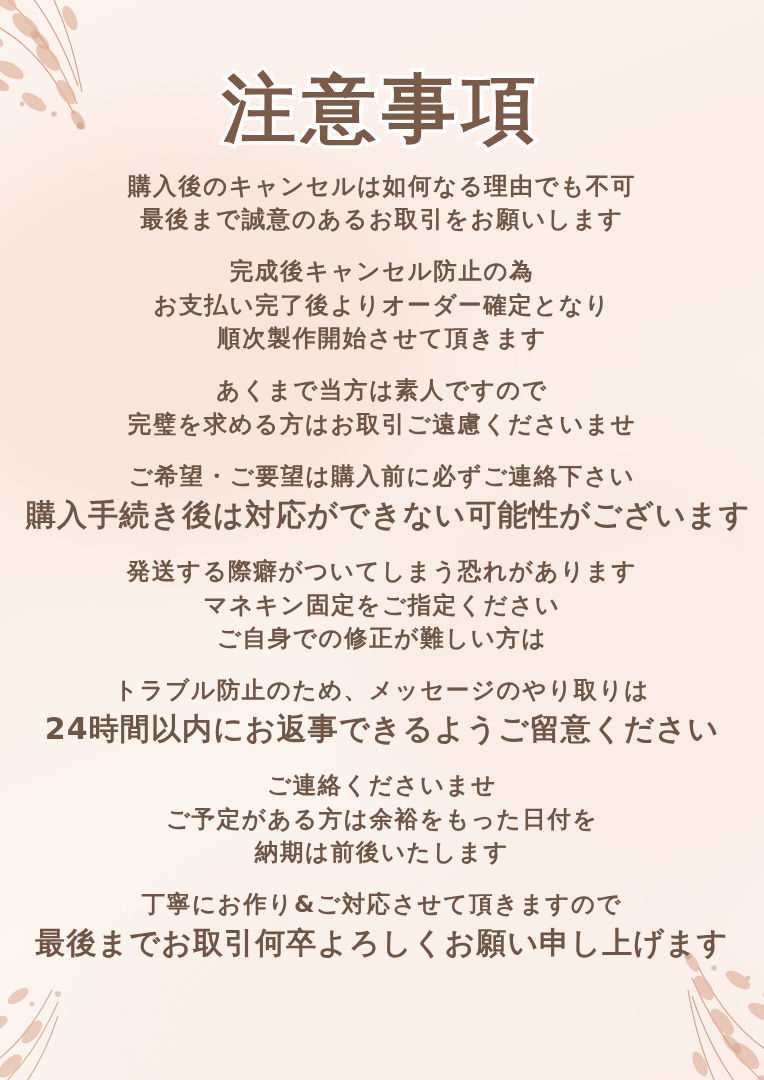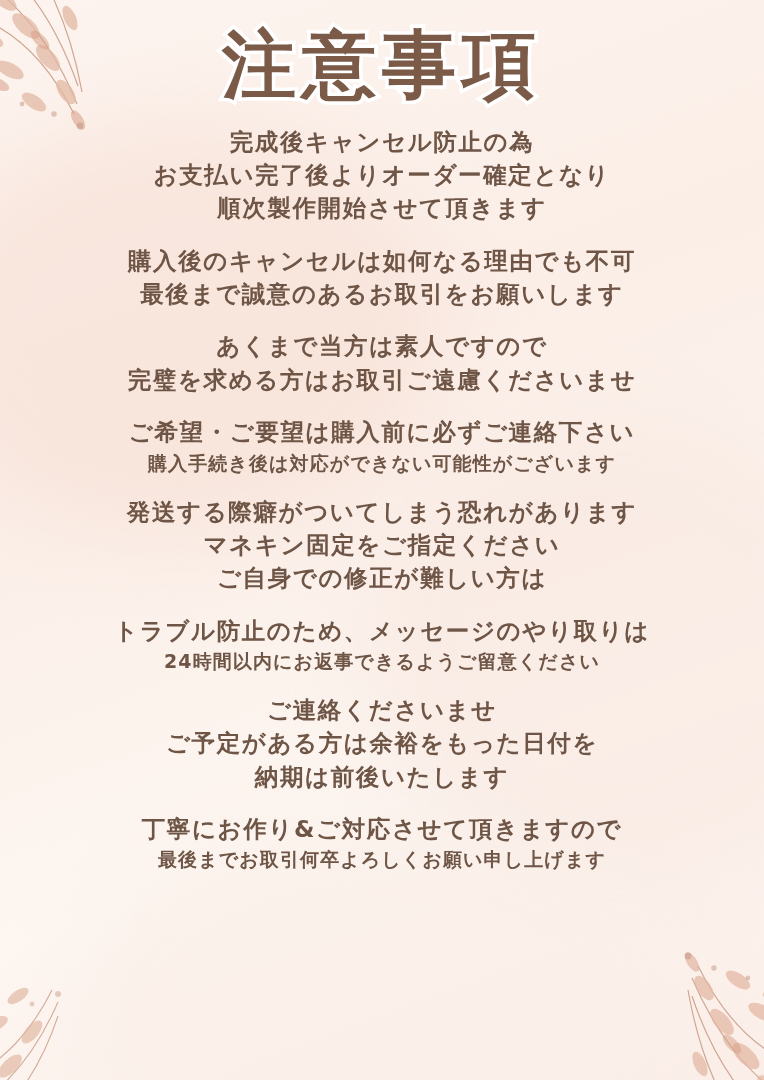--- a/index.html
+++ b/index.html
@@ -49,21 +49,21 @@
   .floral-bl { left: -30px; bottom: -40px; width: 230px; height: 230px; transform: scaleY(-1); }
   .floral-br { right: -28px; bottom: -34px; width: 240px; height: 240px; transform: scale(-1, -1); }
 
   
   .content {
     position: relative;
     z-index: 3;
     width: 764px;
     height: 1080px;
     box-sizing: border-box;
-    padding: 22px 26px 24px 26px;
+    padding: 66px 26px 24px 26px;
     text-align: center;
     color: #6c5346;
   }
   .title {
     font-size: 74px;
     line-height: 1.05;
     font-weight: 700;
     letter-spacing: 6px;
     color: #7b5b47;
     -webkit-text-stroke: 7px #ffffff;
@@ -80,21 +80,21 @@
   .block:last-child { margin-bottom: 0; }
   .line {
     font-size: 23.5px;
     line-height: 1.42;
     letter-spacing: 1.6px;
     font-weight: 700;
     color: #6e5546;
     white-space: nowrap;
   }
   .line.sm {
-    font-size: 19px;
+    font-size: 30px;
     letter-spacing: 1.1px;
   }
 </style>
 </head>
 <body>
 
 <div class="page">
 
   <div class="wash-a"></div>
   <div class="wash-b"></div>
@@ -180,31 +180,31 @@
       <circle cx="78" cy="146" r="2.8"></circle>
       <circle cx="44" cy="136" r="2.4"></circle>
     </g>
   </svg>
 
   <div class="content">
 
     <h1 class="title">注意事項</h1>
 
     <div class="block">
+      <div class="line">購入後のキャンセルは如何なる理由でも不可</div>
+      <div class="line">最後まで誠意のあるお取引をお願いします</div>
+    </div>
+
+    <div class="block">
       <div class="line">完成後キャンセル防止の為</div>
       <div class="line">お支払い完了後よりオーダー確定となり</div>
       <div class="line">順次製作開始させて頂きます</div>
     </div>
 
     <div class="block">
-      <div class="line">購入後のキャンセルは如何なる理由でも不可</div>
-      <div class="line">最後まで誠意のあるお取引をお願いします</div>
-    </div>
-
-    <div class="block">
       <div class="line">あくまで当方は素人ですので</div>
       <div class="line">完璧を求める方はお取引ご遠慮くださいませ</div>
     </div>
 
 
     <div class="block">
       <div class="line">ご希望・ご要望は購入前に必ずご連絡下さい</div>
       <div class="line sm">購入手続き後は対応ができない可能性がございます</div>
     </div>
 

